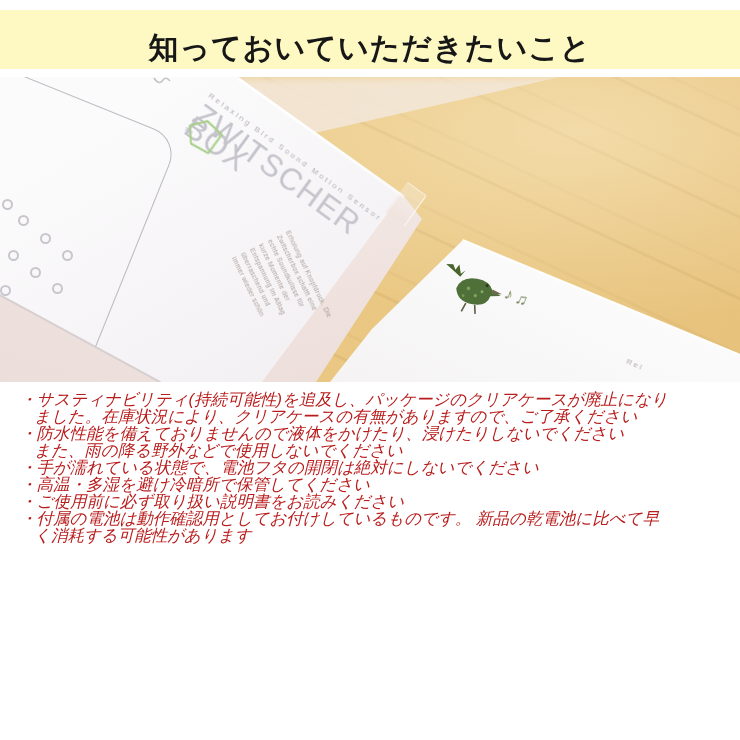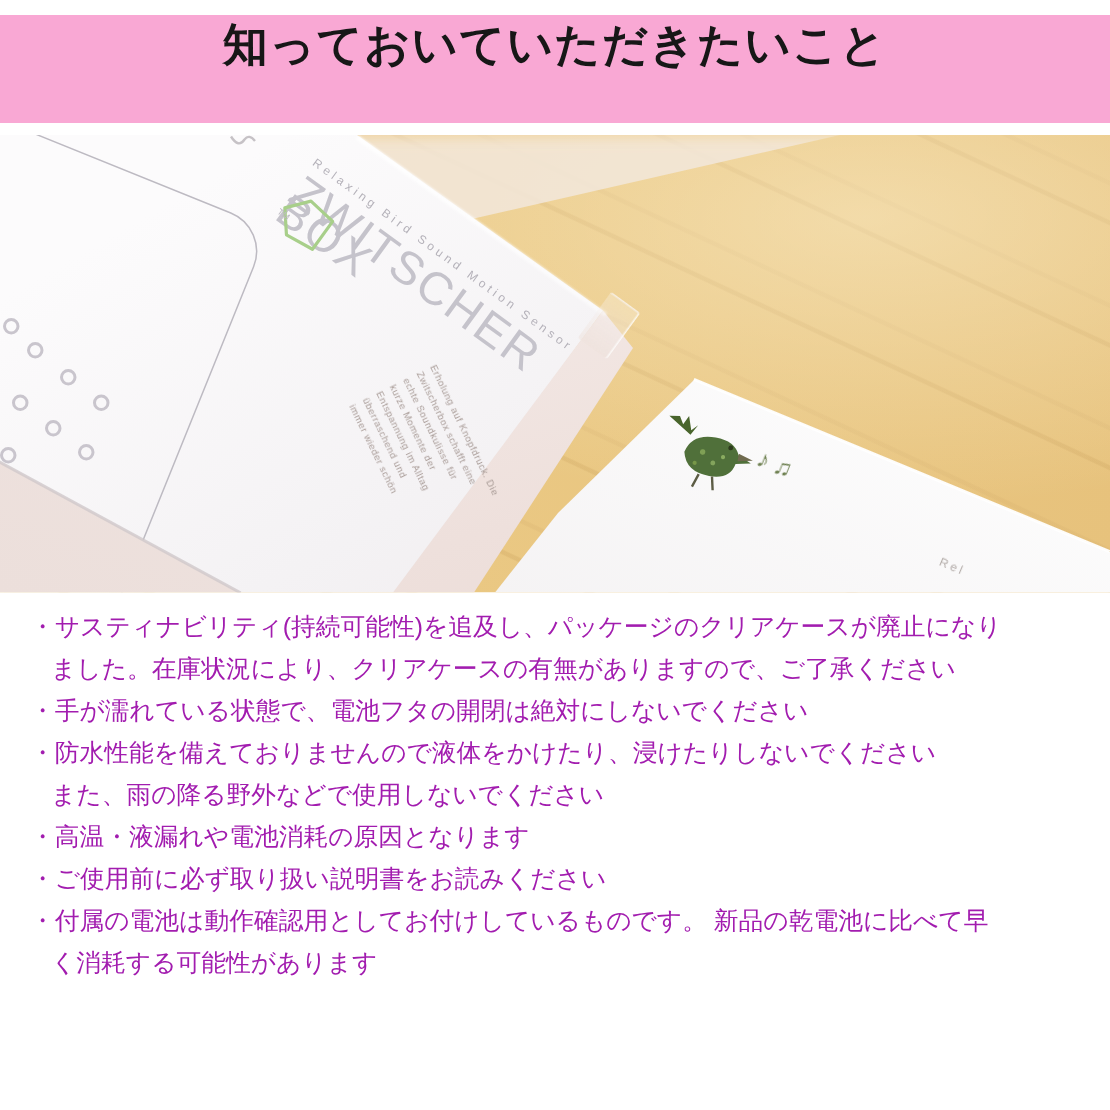--- a/index.html
+++ b/index.html
@@ -1,22 +1,22 @@
 <!DOCTYPE html>
 <html><head>
 <meta charset="utf-8">
 <style>
   * { margin:0; padding:0; box-sizing:border-box; }
   html,body { width:740px; background:#ffffff; font-family:"Liberation Sans","DejaVu Sans",sans-serif; }
   body { height:740px; overflow:hidden; }
 
   
   .header-band {
-    margin-top:10px; height:72px; background:#f9a8d4;
-    display:flex; align-items:flex-start; justify-content:center;
+    margin-top:10px; height:59px; background:#fef9c3;
+    display:flex; align-items:flex-end; justify-content:center;
   }
   .header-band h1 {
     font-size:30px; font-weight:700; color:#171717; letter-spacing:1px;
   }
 
   
   .photo { position:relative; width:740px; height:305px; margin-top:8px; overflow:hidden; }
   .photo * { position:absolute; }
 
   .wood {
@@ -117,22 +117,22 @@
     transform:rotate(22deg); letter-spacing:4px; filter:blur(0.3px);
   }
   .rel-fragment {
     left:626px; top:283px; font-size:8px; letter-spacing:2px; color:#b3aca9;
     transform:rotate(23deg); filter:blur(0.4px);
   }
 
   
   .notes { padding:9px 4px 0 10px; list-style:none; }
   .notes li {
-    font-size:16.5px; line-height:28px; color:#a21caf;
-    padding-left:24px; text-indent:-14px; white-space:pre-line;
+    font-size:16.5px; line-height:17px; color:#b91c1c;
+    padding-left:24px; text-indent:-14px; white-space:pre-line;font-style:italic;
   }
 </style>
 </head>
 <body>
 
 <div class="header-band">
   <h1>知っておいていただきたいこと</h1>
 </div>
 
 <div class="photo">
@@ -195,20 +195,20 @@
     </svg>
     <div class="music-notes">♪♫</div>
     <div class="rel-fragment">Rel</div>
   </div>
   <div class="fg-edge"></div>
 </div>
 
 <ul class="notes">
   <li>・サスティナビリティ(持続可能性)を追及し、パッケージのクリアケースが廃止になり
 ました。在庫状況により、クリアケースの有無がありますので、ご了承ください</li>
-  <li>・手が濡れている状態で、電池フタの開閉は絶対にしないでください</li>
   <li>・防水性能を備えておりませんので液体をかけたり、浸けたりしないでください
 また、雨の降る野外などで使用しないでください</li>
-  <li>・高温・液漏れや電池消耗の原因となります</li>
+  <li>・手が濡れている状態で、電池フタの開閉は絶対にしないでください</li>
+  <li>・高温・多湿を避け冷暗所で保管してください</li>
   <li>・ご使用前に必ず取り扱い説明書をお読みください</li>
   <li>・付属の電池は動作確認用としてお付けしているものです。 新品の乾電池に比べて早
 く消耗する可能性があります</li>
 </ul>
 
 </body></html>

